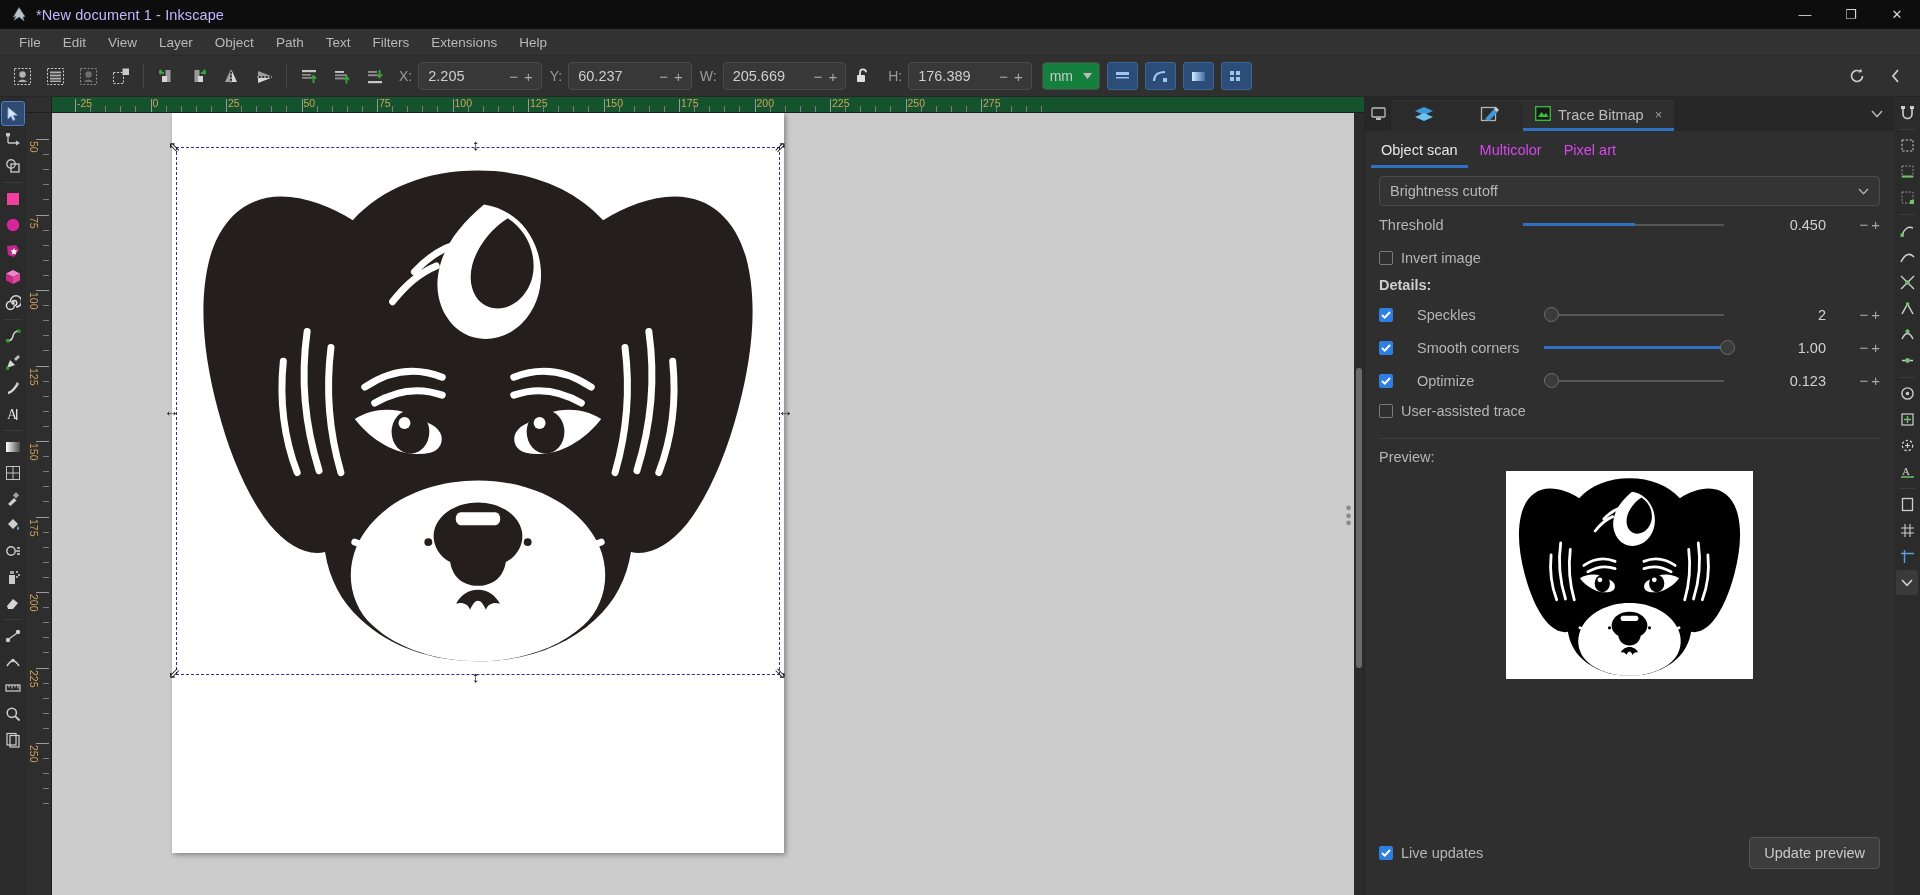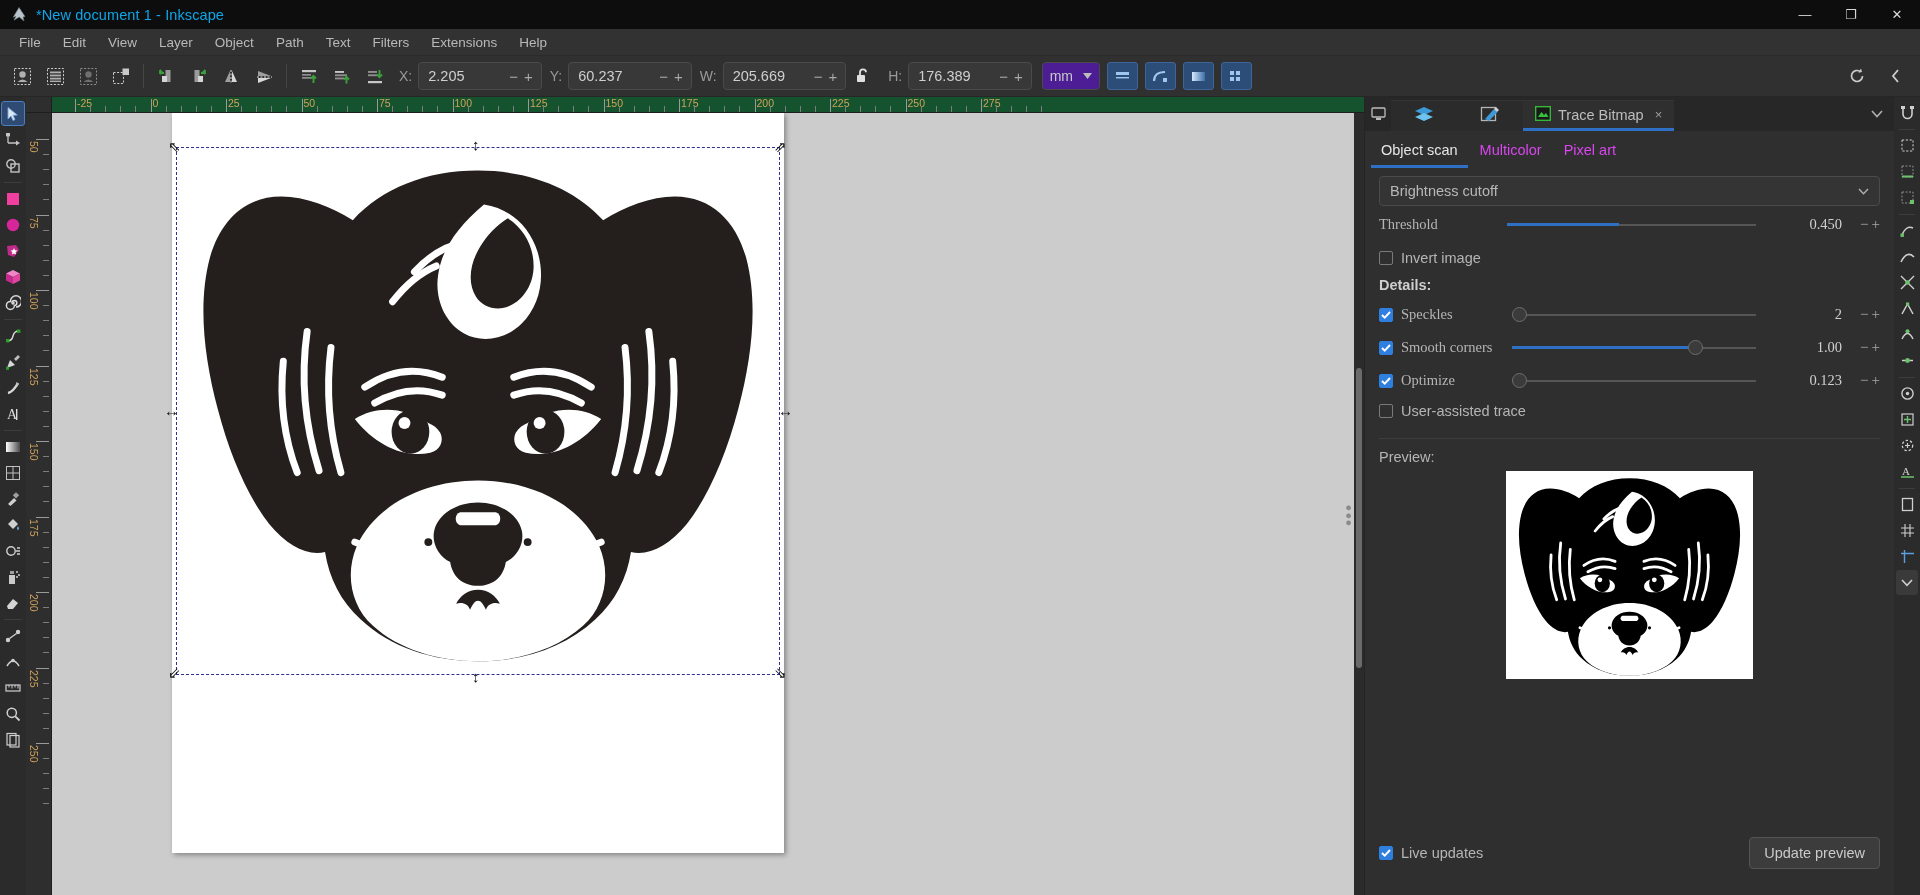--- a/index.html
+++ b/index.html
@@ -4,21 +4,21 @@
 <style>
   * { box-sizing: border-box; margin:0; padding:0; }
   html,body { width:1920px; height:895px; overflow:hidden; background:#1e1e1e;
     font-family:"Liberation Sans", sans-serif; color:#c6c6c6; }
 
   
   .titlebar { height:29px; background:#0d0d0d; display:flex; align-items:center;
     padding-left:10px; position:relative; }
   .app-logo { width:18px; height:18px; margin-right:8px; position:relative; flex:0 0 auto;}
   .app-logo svg{display:block;}
-  .title-text { font-size:14.5px; color:#0ea5e9; letter-spacing:.1px; }
+  .title-text { font-size:14.5px; color:#c4b5fd; letter-spacing:.1px; }
   .win-btns { position:absolute; right:0; top:0; height:29px; display:flex; }
   .win-btn { width:46px; height:29px; display:flex; align-items:center; justify-content:center;
     color:#d8d8d8; font-size:13px; }
 
   
   .menubar { height:27px; background:#323232; display:flex; align-items:center;
     padding-left:8px; border-bottom:1px solid #2a2a2a; }
   .menu-item { padding:3px 11px; font-size:13.5px; color:#b9b9b9; }
 
   
@@ -32,21 +32,21 @@
   .spin { display:flex; align-items:center; background:#383838; border:1px solid #4a4a4a;
     border-radius:4px; height:28px; }
   .spin input { background:transparent; border:0; outline:0; color:#cfcfcf;
     font-size:14.5px; font-family:"Liberation Sans", sans-serif; padding:0 4px 0 9px;
     width:88px; }
   .spin .steps { display:flex; color:#a8a8a8; font-size:15px; padding-right:6px; gap:2px;}
   .spin .steps span{ padding:0 2px; }
   .lock-btn { width:26px; height:28px; display:flex; align-items:center; justify-content:center;
     margin:0 4px; }
   .unitsel { display:flex; align-items:center; justify-content:space-between;
-    background:#4c1d95; border:1px solid #4a4a4a; border-radius:4px; height:28px;
+    background:#15803d; border:1px solid #4a4a4a; border-radius:4px; height:28px;
     width:58px; padding:0 7px; font-size:14px; color:#c9c9c9; margin-left:10px;}
   .bluebtn { width:31px; height:28px; background:#2d4d79; border:1px solid #3d6598;
     border-radius:3px; margin-left:7px; display:flex; align-items:center; justify-content:center;}
   .cmd-right { position:absolute; right:8px; display:flex; align-items:center; gap:6px;}
 
   
   .main { display:flex; height:calc(895px - 29px - 27px - 41px); }
 
   
   .toolbox { width:26px; background:#2b2b2b; display:flex; flex-direction:column;
@@ -101,21 +101,21 @@
 
   .subtabs { display:flex; padding:6px 6px 0 6px; gap:2px; }
   .subtab { padding:5px 10px 7px 10px; font-size:14.5px; color:#d946ef; }
   .subtab.active { color:#e6e6e6; border-bottom:3px solid #2f6fc4;}
 
   .panelbody { padding:8px 14px 0 14px; flex:1 1 auto; overflow:hidden; position:relative;}
   .sect-title { font-weight:bold; font-size:14.5px; color:#cfcfcf; margin:4px 0 7px 0;}
   .combo { height:30px; background:#343434; border:1px solid #4b4b4b; border-radius:4px;
     display:flex; align-items:center; padding:0 10px; justify-content:space-between;
     font-size:14.5px; color:#b8b8b8;}
-  .row { display:flex; align-items:center; height:29px; margin-top:4px; gap:8px;font-family:Liberation Serif, serif;}
+  .row { display:flex; align-items:center; height:29px; margin-top:4px; gap:24px;}
   .row .rlabel { font-size:14.5px; color:#b5b5b5; white-space:nowrap;}
   .slider { flex:1 1 auto; position:relative; height:20px; display:flex; align-items:center;}
   .slider .track { position:absolute; left:0; right:0; height:2px; background:#565656;}
   .slider .fill { position:absolute; left:0; height:3px; background:#2f6fc4;}
   .slider .knob { position:absolute; width:15px; height:15px; border-radius:50%;
     background:#3b3b3b; border:1px solid #6d6d6d; }
   .valbox { width:78px; text-align:right; font-size:14.5px; color:#d0d0d0;}
   .stepper{ display:flex; gap:3px; color:#a9a9a9; font-size:15px; width:30px;
     justify-content:flex-end;}
   .cb { width:14px; height:14px; border-radius:2px; border:1px solid #7a7a7a;

